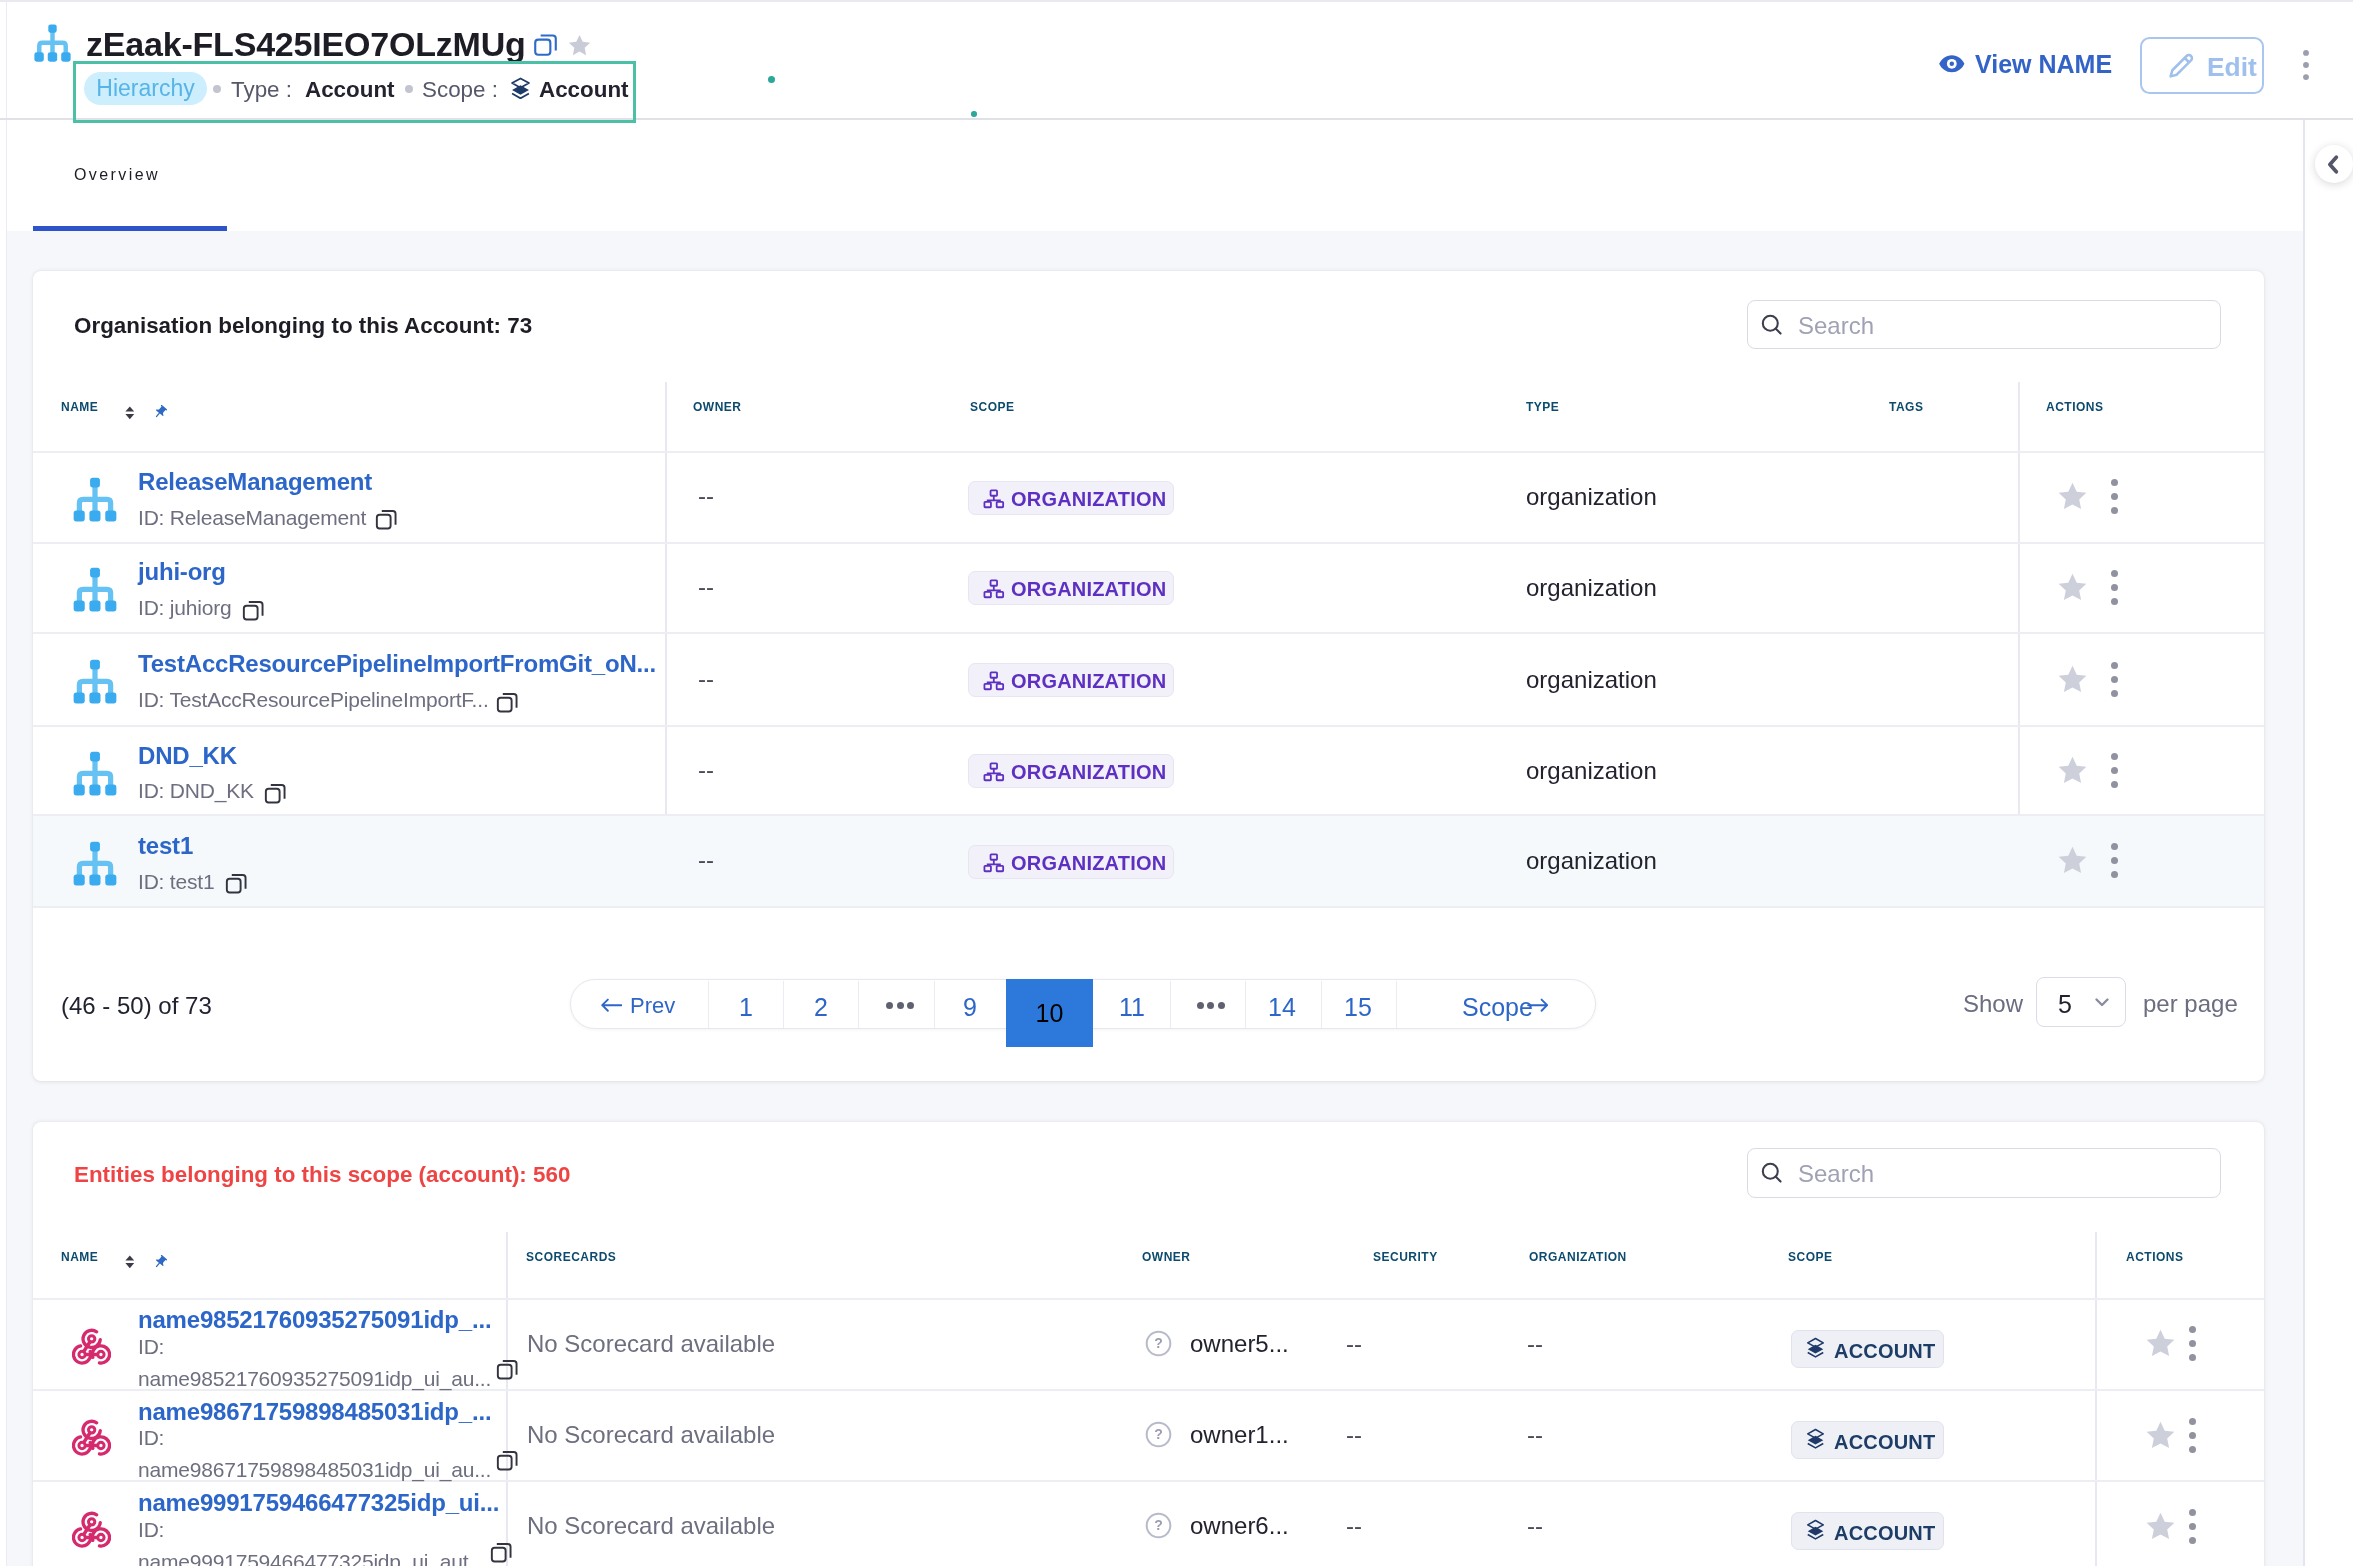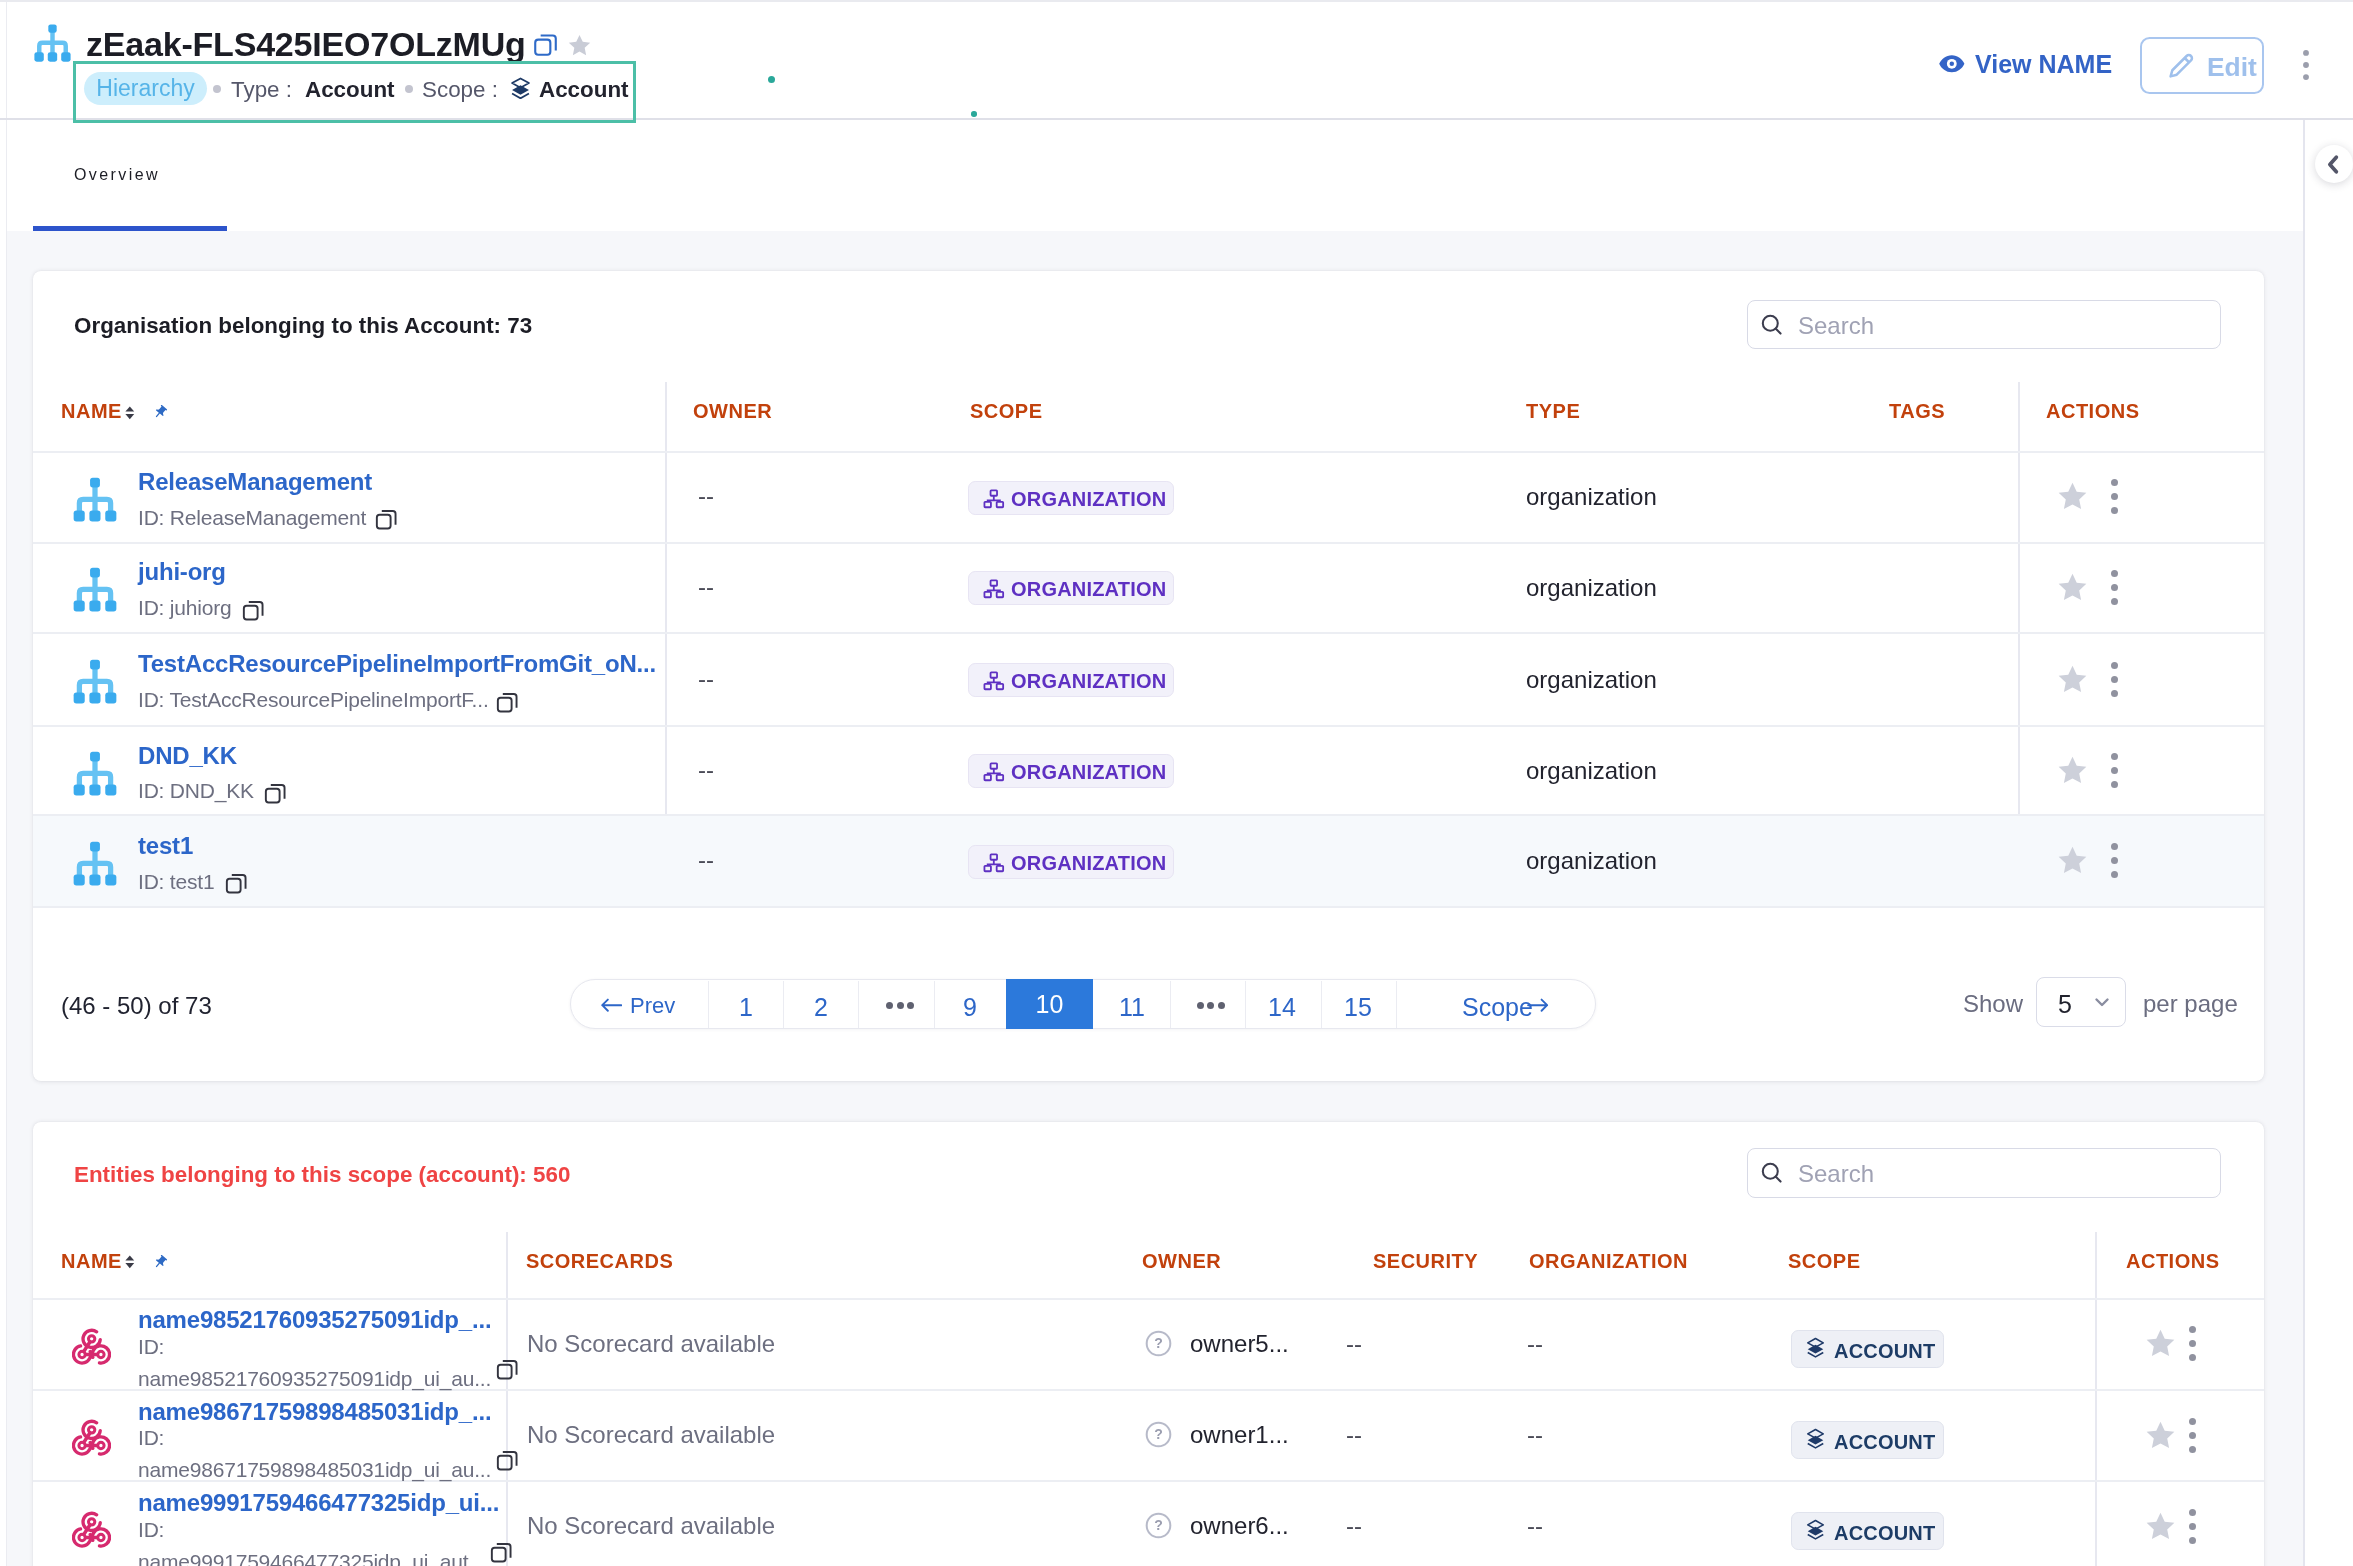--- a/index.html
+++ b/index.html
@@ -1,19 +1,19 @@
 <!DOCTYPE html>
 <html style="font-size:12.8px"><head><meta charset="utf-8"><style>
 *{margin:0;padding:0;box-sizing:border-box}
 html,body{width:2354px;height:1567px;overflow:hidden;background:#ffffff;
  font-family:"Liberation Sans",sans-serif;}
 .a{position:absolute}
 .card{position:absolute;left:33px;width:2231px;background:#fff;border-radius:8px;
  box-shadow:0 0.8px 4px rgba(40,41,61,.10),0 0 1.6px rgba(40,41,61,.06)}
-.colh{position:absolute;font-size:20px;font-weight:700;color:#c2410c;letter-spacing:0.5px}
+.colh{position:absolute;font-size:12px;font-weight:700;color:#0c4a6e;letter-spacing:0.5px}
 .nm{position:absolute;font-size:24px;font-weight:700;color:#2c66c9;white-space:nowrap;letter-spacing:-0.2px}
 .idt{position:absolute;font-size:21px;color:#6d6f80;white-space:nowrap;letter-spacing:-0.2px}
 .dash{position:absolute;font-size:24px;color:#4a4b57}
 .cell{position:absolute;font-size:24px;color:#22232e}
 </style></head><body>
 <div class="a" style="left:0;top:0;width:2354px;height:1.6px;background:#e9eaef"></div>
 <div class="a" style="left:5.6px;top:1.6px;width:1.6px;height:1565px;background:#ebecf1"></div>
 <div class="a" style="left:0;top:118px;width:2354px;height:1.6px;background:#dfe0e8"></div>
 <div class="a" style="left:7.2px;top:231px;width:2296px;height:1335px;background:#f6f7fa"></div>
 <div class="a" style="left:2304px;top:120px;width:50px;height:1446px;background:#ffffff"></div>
@@ -339,21 +339,21 @@
 <div class="a" style="left:938px;top:993px;width:64px;text-align:center;font-size:25px;color:#2d66c8">9</div>
 <div class="a" style="left:1100px;top:993px;width:64px;text-align:center;font-size:25px;color:#2d66c8">11</div>
 <div class="a" style="left:1250px;top:993px;width:64px;text-align:center;font-size:25px;color:#2d66c8">14</div>
 <div class="a" style="left:1326px;top:993px;width:64px;text-align:center;font-size:25px;color:#2d66c8">15</div>
 <div class="a" style="left:886px;top:1002px;width:7px;height:7px;border-radius:50%;background:#5f6170"></div>
 <div class="a" style="left:897px;top:1002px;width:7px;height:7px;border-radius:50%;background:#5f6170"></div>
 <div class="a" style="left:907px;top:1002px;width:7px;height:7px;border-radius:50%;background:#5f6170"></div>
 <div class="a" style="left:1197px;top:1002px;width:7px;height:7px;border-radius:50%;background:#5f6170"></div>
 <div class="a" style="left:1207px;top:1002px;width:7px;height:7px;border-radius:50%;background:#5f6170"></div>
 <div class="a" style="left:1218px;top:1002px;width:7px;height:7px;border-radius:50%;background:#5f6170"></div>
-<div class="a" style="left:1006px;top:979px;width:87px;height:50px;background:#2c79db;display:flex;align-items:center;justify-content:center;font-size:25px;color:#ffffff">10</div>
+<div class="a" style="left:1006px;top:979px;width:87px;height:68px;background:#2c79db;display:flex;align-items:center;justify-content:center;font-size:25px;color:#000000">10</div>
 <div class="a" style="left:1462px;top:993px;font-size:25px;color:#2d66c8">Scope</div>
 <svg class="a" style="left:1527px;top:996px" width="22.4" height="18.4" viewBox="0 0 40 28">
     <path fill="none" stroke="#2d66c8" stroke-width="3.4" stroke-linecap="round" stroke-linejoin="round" d="M2 14 H36 M26 4 L36 14 L26 24"></path>
   </svg>
 <div class="a" style="left:1963px;top:990px;font-size:24px;color:#6b6d80">Show</div>
 <div class="a" style="left:2036px;top:977px;width:90px;height:50px;border:1.6px solid #dadce8;border-radius:8px;background:#fff"></div>
 <div class="a" style="left:2058px;top:990px;font-size:25px;color:#22232e">5</div>
 <svg class="a" style="left:2090px;top:990px" width="24" height="24" viewBox="0 0 24 24">
     <path fill="none" stroke="#8a8da0" stroke-width="2.4" stroke-linecap="round" stroke-linejoin="round" d="M6.5 9.5 L12 15 L17.5 9.5"></path>
   </svg>

